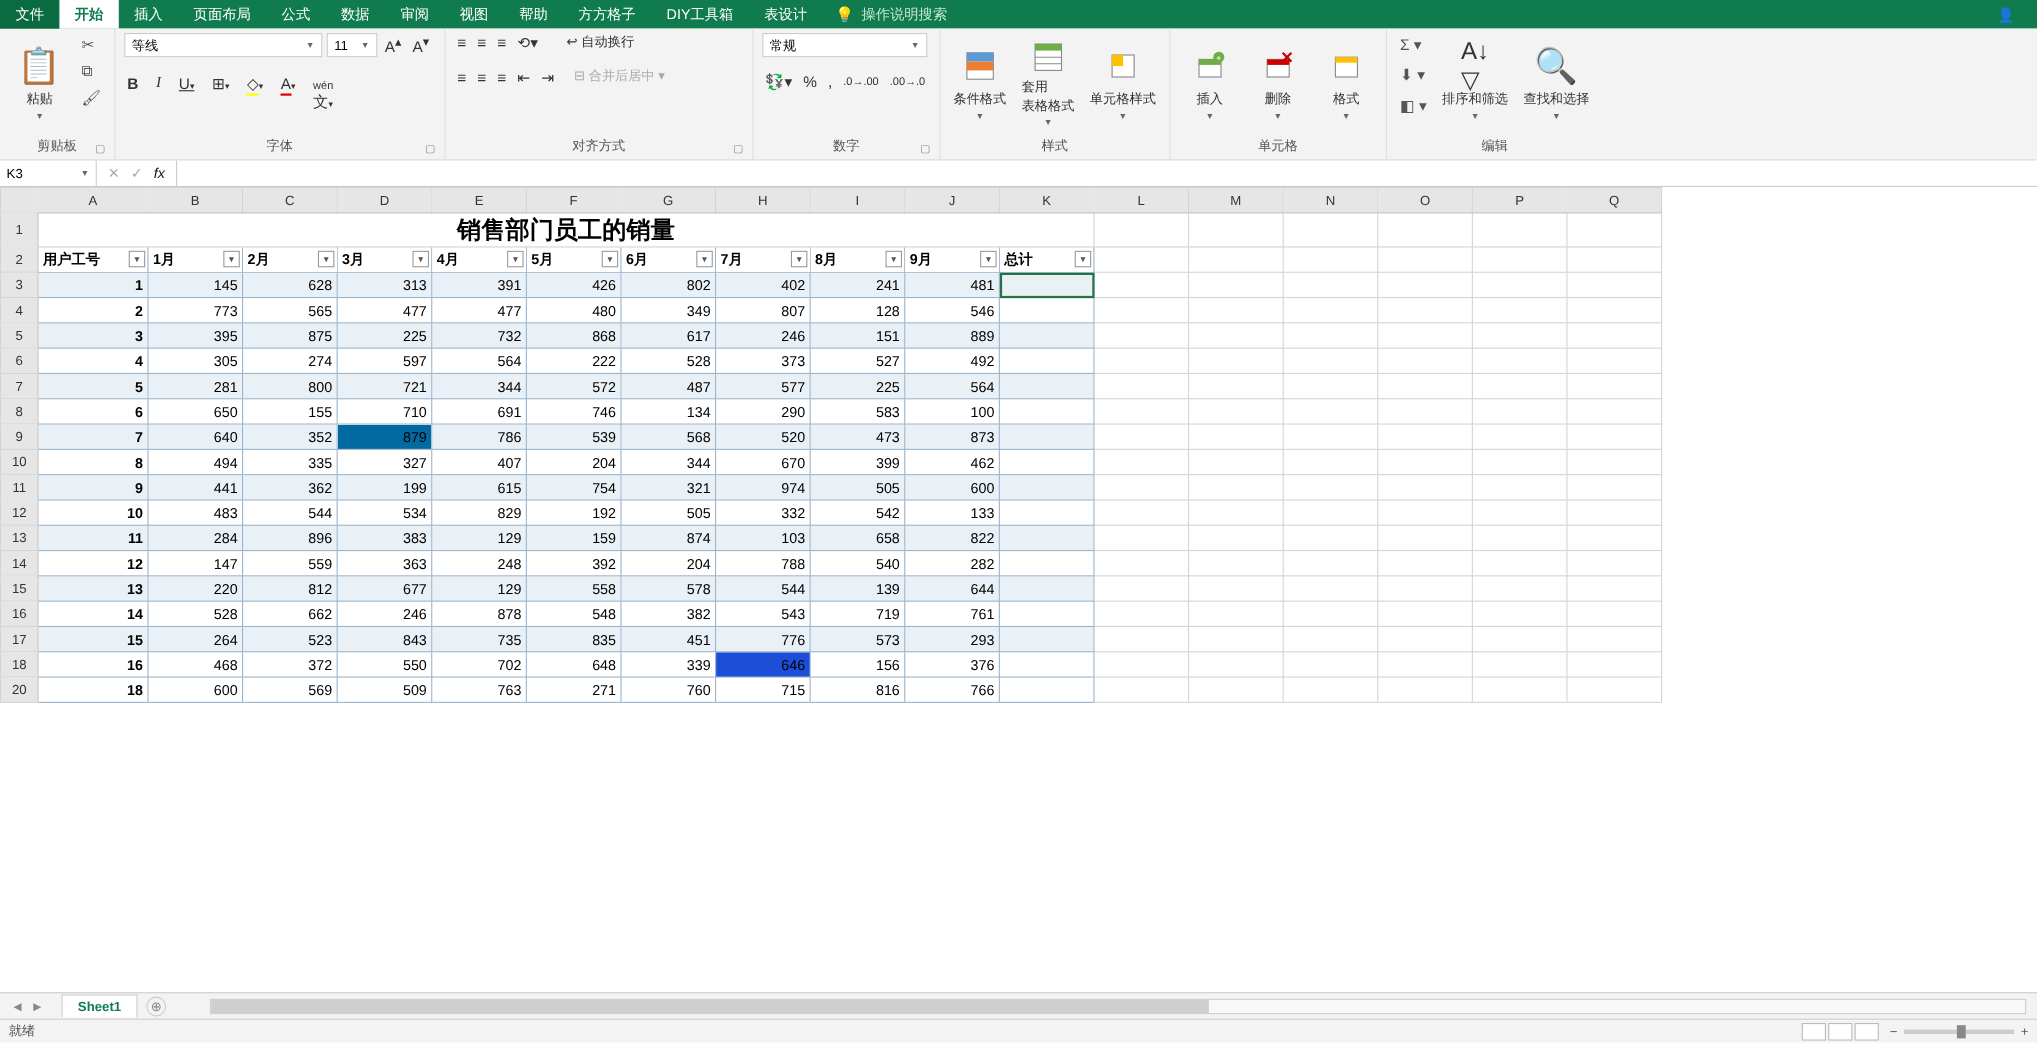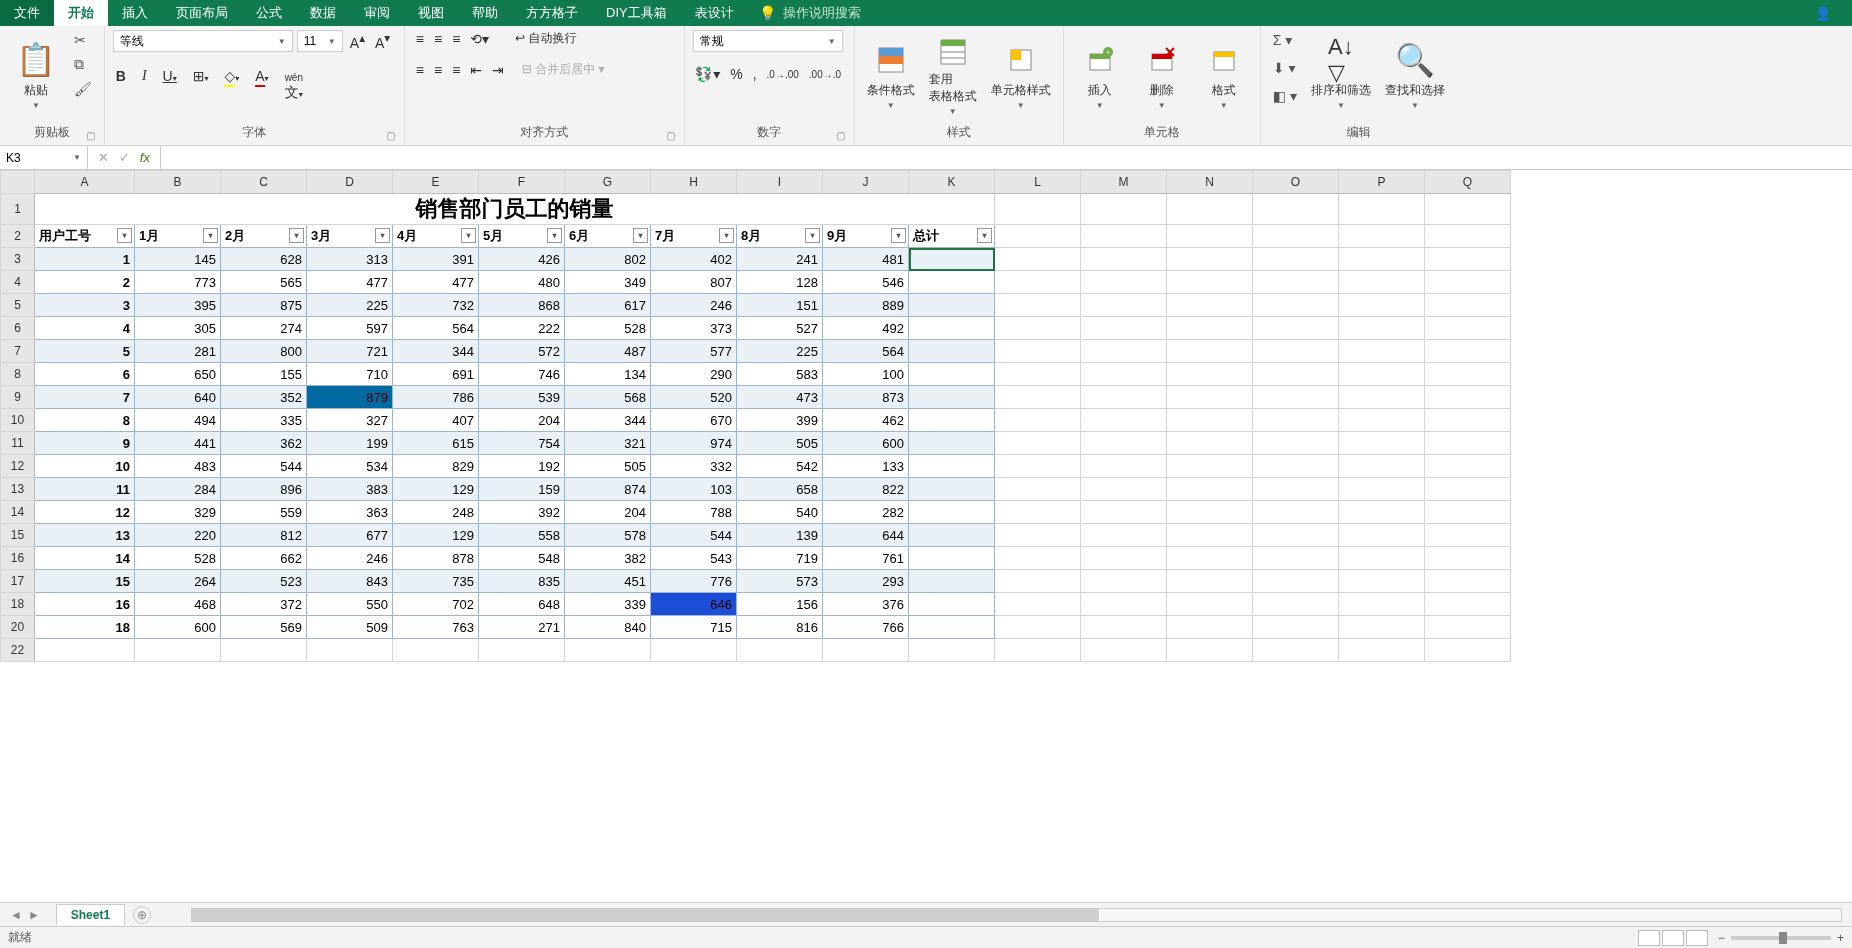--- a/index.html
+++ b/index.html
@@ -299,21 +299,21 @@
 </div>
 
 <div class="formula-bar">
   <div class="name-box">
       <span>K3</span>
       <span class="dd">▼</span>
     </div>
   <div class="fx-controls">
     <span>✕</span>
     <span>✓</span>
-    <span style="font-style:italic;color:#4d7c0f">fx</span>
+    <span style="font-style:italic;color:#0f172a">fx</span>
   </div>
   <div class="fx-input"></div>
 </div>
 
 <div class="grid-wrap">
   <table class="grid" id="grid">
       <colgroup>
         <col style="width:34px">
         <col style="width:100px">
         <col style="width:86px">
@@ -600,21 +600,21 @@
           <td></td>
           <td></td>
           <td></td>
           <td></td>
           <td></td>
           <td></td>
         </tr>
         <tr>
           <th class="row-hdr">14</th>
           <td class="data-cell bold-cell " style="background:#fff">12</td>
-          <td class="data-cell " style="background:#fff">329</td>
+          <td class="data-cell " style="background:#fff">147</td>
           <td class="data-cell " style="background:#fff">559</td>
           <td class="data-cell " style="background:#fff">363</td>
           <td class="data-cell " style="background:#fff">248</td>
           <td class="data-cell " style="background:#fff">392</td>
           <td class="data-cell " style="background:#fff">204</td>
           <td class="data-cell " style="background:#fff">788</td>
           <td class="data-cell " style="background:#fff">540</td>
           <td class="data-cell " style="background:#fff">282</td>
           <td class="data-cell " style="background:#fff"></td>
           <td></td>
@@ -705,45 +705,25 @@
           <td></td>
         </tr>
         <tr>
           <th class="row-hdr">20</th>
           <td class="data-cell bold-cell " style="background:#fff">18</td>
           <td class="data-cell " style="background:#fff">600</td>
           <td class="data-cell " style="background:#fff">569</td>
           <td class="data-cell " style="background:#fff">509</td>
           <td class="data-cell " style="background:#fff">763</td>
           <td class="data-cell " style="background:#fff">271</td>
-          <td class="data-cell " style="background:#fff">840</td>
+          <td class="data-cell " style="background:#fff">760</td>
           <td class="data-cell " style="background:#fff">715</td>
           <td class="data-cell " style="background:#fff">816</td>
           <td class="data-cell " style="background:#fff">766</td>
           <td class="data-cell " style="background:#fff"></td>
-          <td></td>
-          <td></td>
-          <td></td>
-          <td></td>
-          <td></td>
-          <td></td>
-        </tr>
-        <tr>
-          <th class="row-hdr">22</th>
-          <td></td>
-          <td></td>
-          <td></td>
-          <td></td>
-          <td></td>
-          <td></td>
-          <td></td>
-          <td></td>
-          <td></td>
-          <td></td>
-          <td></td>
           <td></td>
           <td></td>
           <td></td>
           <td></td>
           <td></td>
           <td></td>
         </tr>
       </tbody>
     </table>
 

